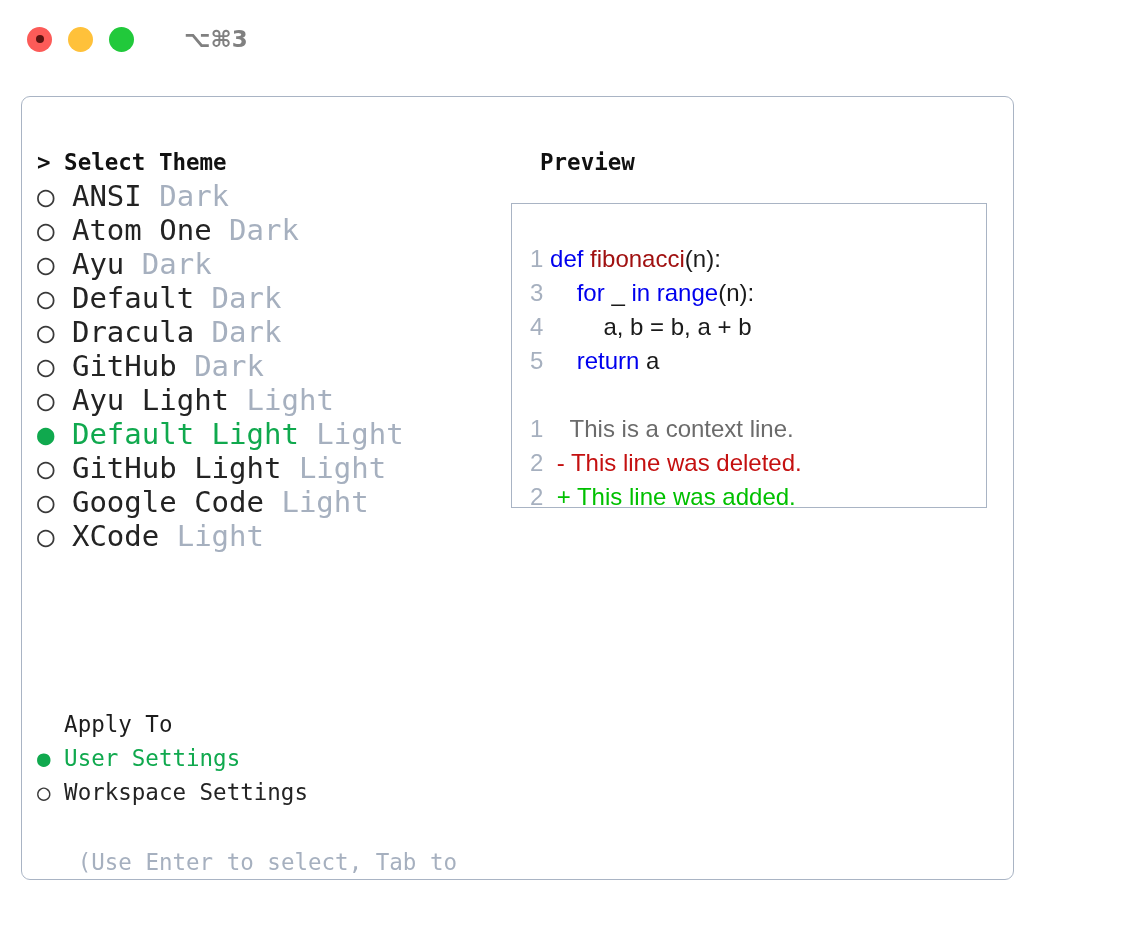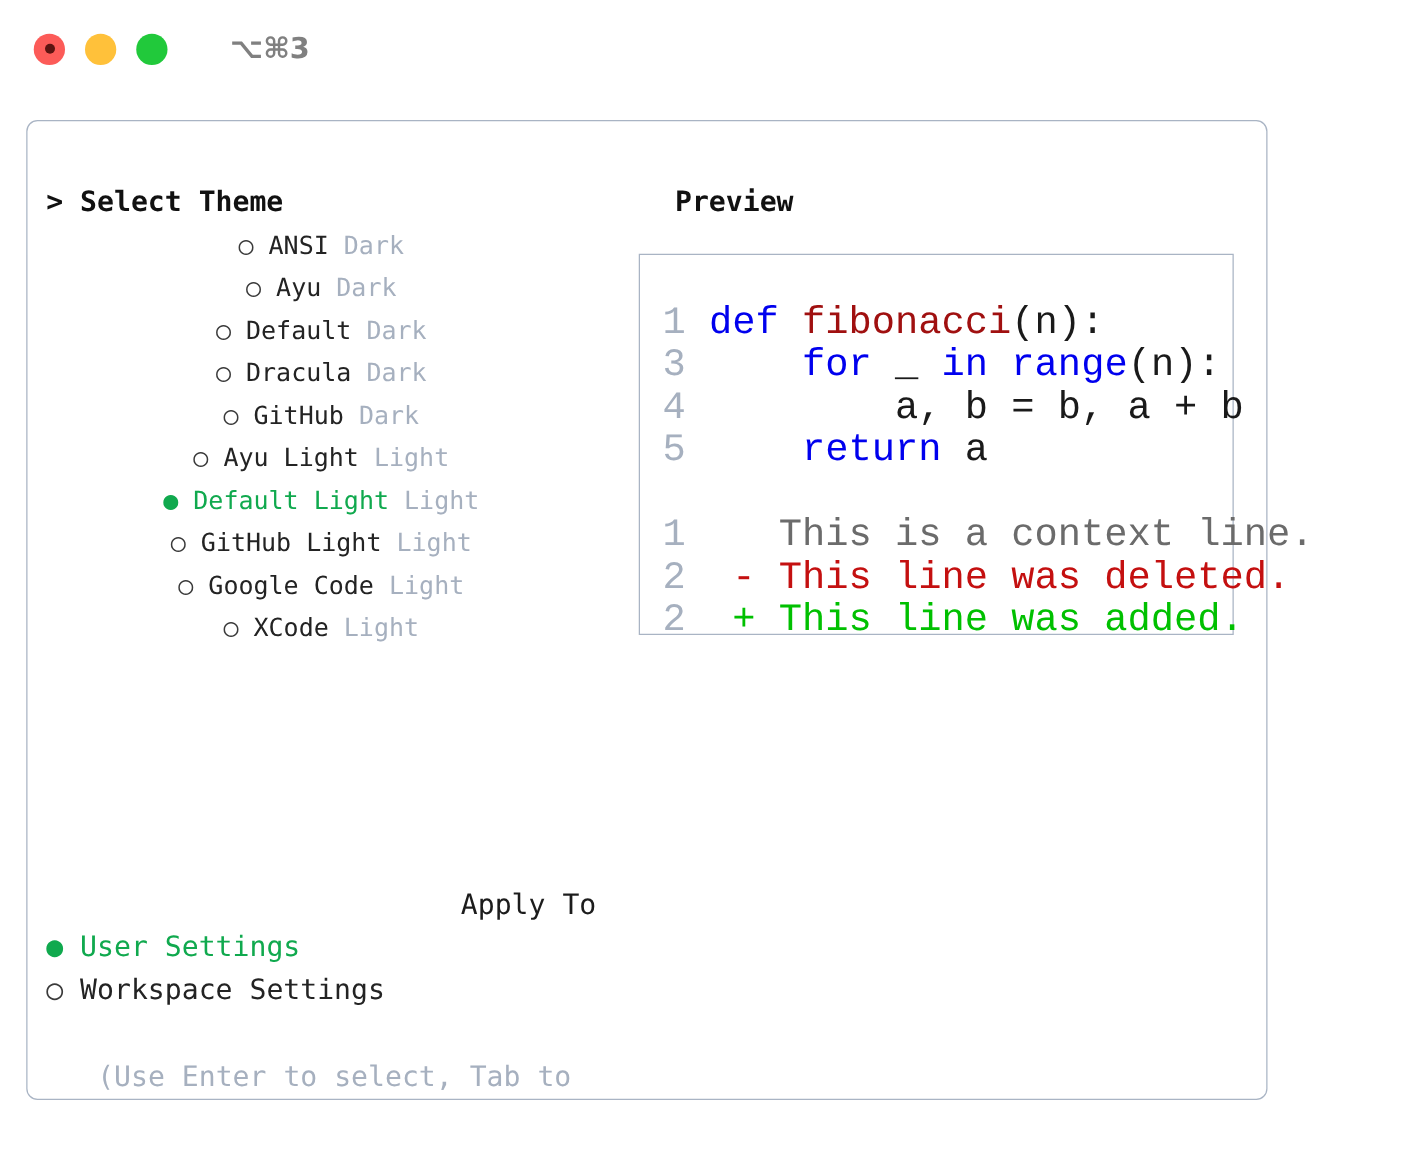--- a/index.html
+++ b/index.html
@@ -103,25 +103,24 @@
     color: #111111;
     font-size: 22.5px;
     line-height: 34px;
     white-space: pre;
     font-family: "DejaVu Sans Mono", "Liberation Mono", monospace;
   }
 
   .theme-row {
     display: block;
     white-space: pre;
-    font-size: 20px;
+    font-size: 29px;
     line-height: 34px;
     font-family: "DejaVu Sans Mono", "Liberation Mono", monospace;
     color: #232323;
-    text-align: center;
   }
   .theme-row .bullet {
     display: inline;
   }
   .theme-row.selected .bullet,
   .theme-row.selected .name {
     color: #10a94e;
   }
   .theme-row .bullet { color: #3a3a3a; }
   .theme-row .name   { color: #232323; }
@@ -132,21 +131,20 @@
     left: 15px;
     top: 610px;
     width: 440px;
   }
   #apply-to-label {
     white-space: pre;
     font-size: 22.5px;
     line-height: 34px;
     font-family: "DejaVu Sans Mono", "Liberation Mono", monospace;
     color: #1c1c1c;
-    text-align: right;
   }
   .apply-row {
     display: block;
     white-space: pre;
     font-size: 22.5px;
     line-height: 34px;
     font-family: "DejaVu Sans Mono", "Liberation Mono", monospace;
     color: #232323;
   }
   .apply-row.selected .bullet,
@@ -192,23 +190,23 @@
     background: #ffffff;
   }
   #code-area {
     position: absolute;
     left: 18px;
     top: 38px;
     width: 440px;
   }
   .code-line {
     white-space: pre;
-    font-size: 31px;
-    line-height: 34px;
-    font-family: Liberation Mono, monospace;
+    font-size: 24px;
+    line-height: 34px;
+    font-family: Liberation Sans, sans-serif;
     color: #1a1a1a;
   }
   .lnum { color: #a6b0bf; }
   .kw   { color: #0000ee; }
   .fn   { color: #a01010; }
   .plain{ color: #1a1a1a; }
   .spacer-line { height: 34px; }
   .diff-ctx  { color: #6b6b6b; }
   .diff-del  { color: #c41010; }
   .diff-add  { color: #00c000; }
@@ -227,20 +225,21 @@
     <div id="window-shortcut">⌥⌘3</div>
   </div>
 
   <div id="main-panel">
     <div id="panel-body">
 
       <div id="theme-column">
         <div id="select-theme-header">&gt; Select Theme</div>
         <div id="theme-list">
             <div class="theme-row"><span class="bullet">○</span><span class="name"> ANSI</span><span class="tag"> Dark</span></div>
+            <div class="theme-row"><span class="bullet">○</span><span class="name"> Atom One</span><span class="tag"> Dark</span></div>
             <div class="theme-row"><span class="bullet">○</span><span class="name"> Ayu</span><span class="tag"> Dark</span></div>
             <div class="theme-row"><span class="bullet">○</span><span class="name"> Default</span><span class="tag"> Dark</span></div>
             <div class="theme-row"><span class="bullet">○</span><span class="name"> Dracula</span><span class="tag"> Dark</span></div>
             <div class="theme-row"><span class="bullet">○</span><span class="name"> GitHub</span><span class="tag"> Dark</span></div>
             <div class="theme-row"><span class="bullet">○</span><span class="name"> Ayu Light</span><span class="tag"> Light</span></div>
             <div class="theme-row selected"><span class="bullet">●</span><span class="name"> Default Light</span><span class="tag"> Light</span></div>
             <div class="theme-row"><span class="bullet">○</span><span class="name"> GitHub Light</span><span class="tag"> Light</span></div>
             <div class="theme-row"><span class="bullet">○</span><span class="name"> Google Code</span><span class="tag"> Light</span></div>
             <div class="theme-row"><span class="bullet">○</span><span class="name"> XCode</span><span class="tag"> Light</span></div>
           </div>

